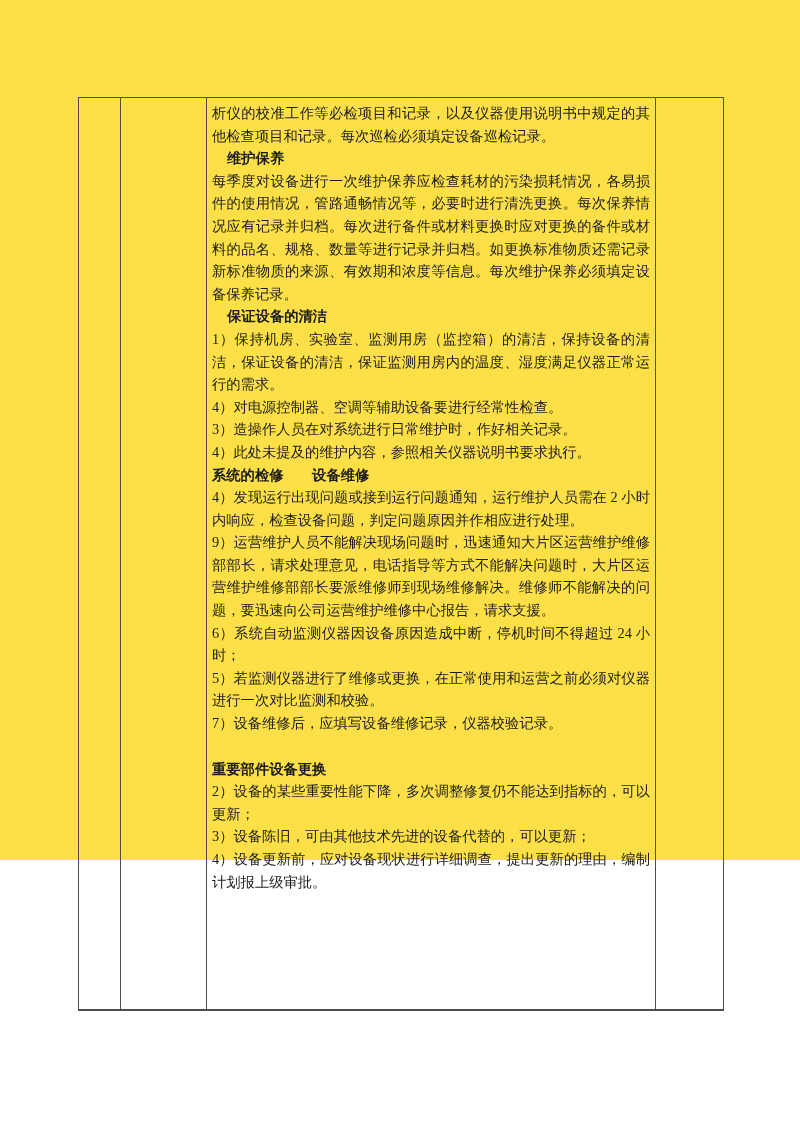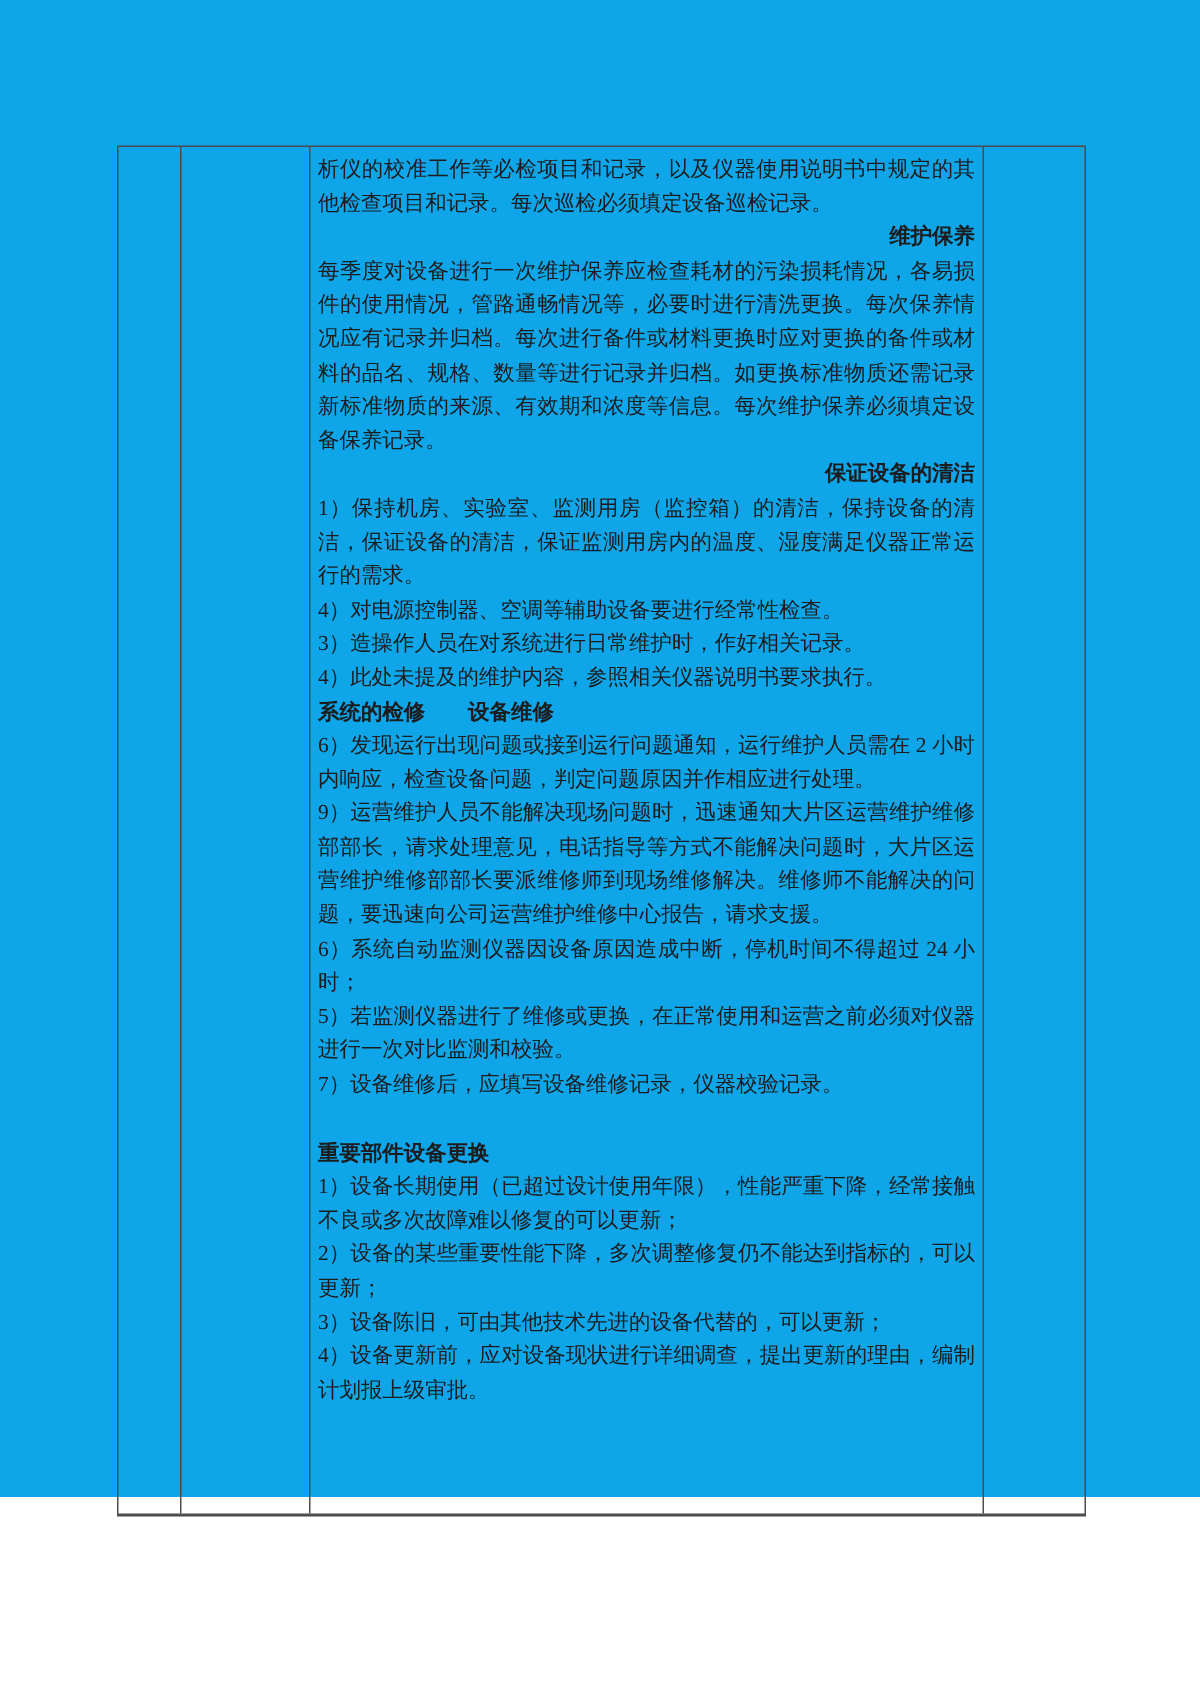--- a/index.html
+++ b/index.html
@@ -11,22 +11,22 @@
     width: 800px;
     height: 1131px;
     position: relative;
     font-family: "Liberation Serif", "DejaVu Serif", serif;
     overflow: hidden;
   }
   .doc-page {
     position: absolute;
     left: 0; top: 0;
     width: 800px;
-    height: 998px;
-    background: #0ea5e9;
+    height: 860px;
+    background: #fde047;
   }
   .doc-table {
     position: absolute;
     left: 78px;
     top: 97px;
     width: 646px;
     height: 914px;
     box-sizing: border-box;
     display: flex;
     flex-direction: row;
@@ -51,49 +51,48 @@
     line-height: 22.6px;
     color: var(--text-color, #1c1c1c);
     text-align: justify;
     margin: 0;
   }
   .block.heading,
   .block.heading-indented {
     font-weight: bold;
     text-align: left;
   }
-  .block.heading-indented { text-indent: 15px; text-align: right; }
+  .block.heading-indented { text-indent: 15px; }
   .block.blank { height: 23px; }
 </style>
 </head>
 <body style="background: rgb(255, 255, 255);">
 
 <div class="doc-page">
   <div class="doc-table">
     <div class="cell col-1"></div>
     <div class="cell col-2"></div>
     <div class="cell col-3">
       <div id="blocks-container">
           <div class="block paragraph">析仪的校准工作等必检项目和记录，以及仪器使用说明书中规定的其他检查项目和记录。每次巡检必须填定设备巡检记录。</div>
           <div class="block heading-indented">维护保养</div>
           <div class="block paragraph">每季度对设备进行一次维护保养应检查耗材的污染损耗情况，各易损件的使用情况，管路通畅情况等，必要时进行清洗更换。每次保养情况应有记录并归档。每次进行备件或材料更换时应对更换的备件或材料的品名、规格、数量等进行记录并归档。如更换标准物质还需记录新标准物质的来源、有效期和浓度等信息。每次维护保养必须填定设备保养记录。</div>
           <div class="block heading-indented">保证设备的清洁</div>
           <div class="block paragraph">1）保持机房、实验室、监测用房（监控箱）的清洁，保持设备的清洁，保证设备的清洁，保证监测用房内的温度、湿度满足仪器正常运行的需求。</div>
           <div class="block paragraph">4）对电源控制器、空调等辅助设备要进行经常性检查。</div>
           <div class="block paragraph">3）造操作人员在对系统进行日常维护时，作好相关记录。</div>
           <div class="block paragraph">4）此处未提及的维护内容，参照相关仪器说明书要求执行。</div>
           <div class="block heading">系统的检修　　设备维修</div>
-          <div class="block paragraph">6）发现运行出现问题或接到运行问题通知，运行维护人员需在 2 小时内响应，检查设备问题，判定问题原因并作相应进行处理。</div>
+          <div class="block paragraph">4）发现运行出现问题或接到运行问题通知，运行维护人员需在 2 小时内响应，检查设备问题，判定问题原因并作相应进行处理。</div>
           <div class="block paragraph">9）运营维护人员不能解决现场问题时，迅速通知大片区运营维护维修部部长，请求处理意见，电话指导等方式不能解决问题时，大片区运营维护维修部部长要派维修师到现场维修解决。维修师不能解决的问题，要迅速向公司运营维护维修中心报告，请求支援。</div>
           <div class="block paragraph">6）系统自动监测仪器因设备原因造成中断，停机时间不得超过 24 小时；</div>
           <div class="block paragraph">5）若监测仪器进行了维修或更换，在正常使用和运营之前必须对仪器进行一次对比监测和校验。</div>
           <div class="block paragraph">7）设备维修后，应填写设备维修记录，仪器校验记录。</div>
           <div class="block blank"></div>
           <div class="block heading">重要部件设备更换</div>
-          <div class="block paragraph">1）设备长期使用（已超过设计使用年限），性能严重下降，经常接触不良或多次故障难以修复的可以更新；</div>
           <div class="block paragraph">2）设备的某些重要性能下降，多次调整修复仍不能达到指标的，可以更新；</div>
           <div class="block paragraph">3）设备陈旧，可由其他技术先进的设备代替的，可以更新；</div>
           <div class="block paragraph">4）设备更新前，应对设备现状进行详细调查，提出更新的理由，编制计划报上级审批。</div>
         </div>
     </div>
     <div class="cell col-4"></div>
   </div>
 </div>
 
 </body></html>

